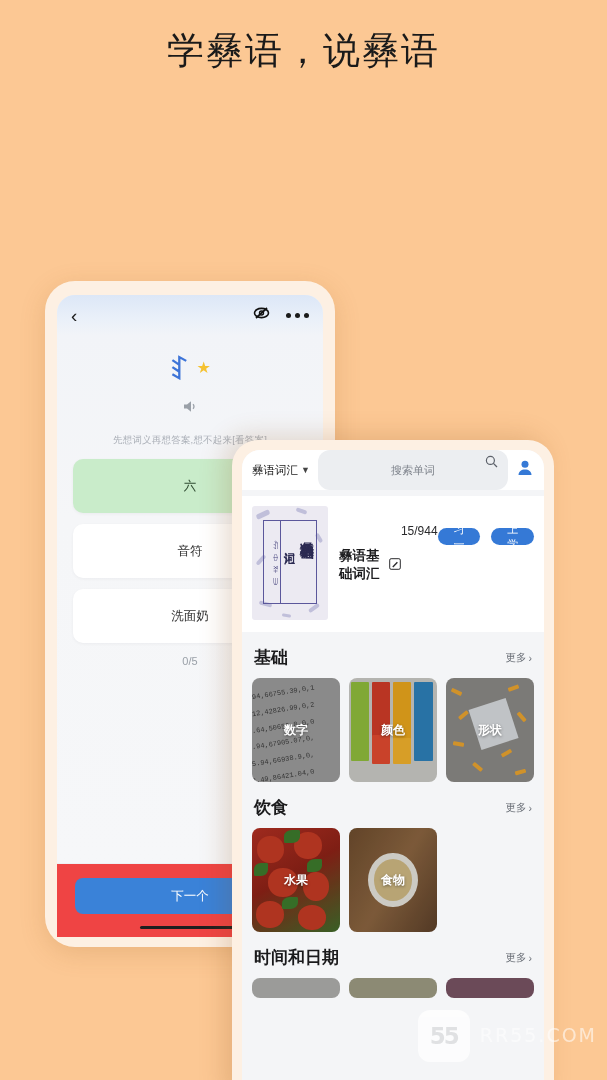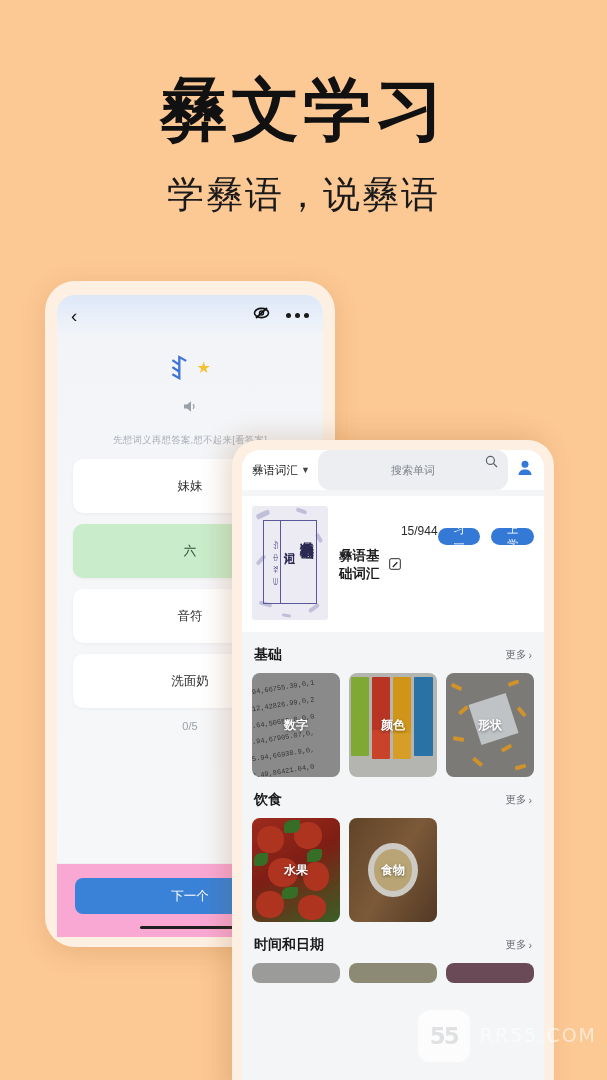--- a/index.html
+++ b/index.html
@@ -85,21 +85,21 @@
     background: #ffffff;
     display: flex; align-items: center; justify-content: center;
     font-size: 12.5px; color: #2e2e2e;
     box-shadow: 0 1px 3px rgba(60,70,90,0.06);
   }
   .pb-opt.correct { background: #c9ecca; color: #2e4a30; }
   .pb-count { margin-top: 12px; font-size: 11px; color: #9aa0a8; }
 
   .pb-footer {
     flex: 0 0 auto;
-    background: #f9a8d4;
+    background: #ef4444;
     padding: 14px 18px 8px 18px;
     border-top: 1px solid #eef0f3;
   }
   .pb-next {
     height: 36px; border-radius: 8px;
     background: #3a82d8; color: #ffffff;
     display: flex; align-items: center; justify-content: center;
     font-size: 12.5px;
     border: none; width: 100%;
   }
@@ -197,21 +197,21 @@
     background: #3579d6; color: #fff;
     font-size: 11px;
     display: flex; align-items: center; justify-content: center;
   }
 
   .pf-sections { background: #f4f5f7; padding: 0 10px; }
   .pf-sec-head {
     display: flex; align-items: center; justify-content: space-between;
     padding: 14px 2px 9px 2px;
   }
-  .pf-sec-title { font-size: 14px; font-weight: 700; color: #1a1a1c; }
+  .pf-sec-title { font-size: 17px; font-weight: 700; color: #1a1a1c; }
   .pf-more { font-size: 10.5px; color: #6b7078; display: flex; align-items: center; gap: 2px; }
   .pf-grid { display: grid; grid-template-columns: repeat(3, 1fr); gap: 9px; }
   .pf-tile {
     height: 104px; border-radius: 8px;
     position: relative; overflow: hidden;
     display: flex; align-items: center; justify-content: center;
   }
   .pf-tile .lbl {
     position: relative; z-index: 3;
     color: #ffffff; font-size: 12px; font-weight: 700;
@@ -250,21 +250,20 @@
   }
   .wm-logo-txt { font-size: 23px; font-weight: 700; color: #dfe0e2; letter-spacing: -2px; font-family: "DejaVu Sans", sans-serif; }
   .wm-text { display: flex; flex-direction: column; line-height: 1.05; }
   .wm-main { font-size: 33px; font-weight: 700; color: rgba(255,255,255,0.93); letter-spacing: 1px; }
   .wm-sub { font-size: 19px; color: rgba(255,255,255,0.62); letter-spacing: 2px; font-family: "DejaVu Sans", sans-serif; }
 </style>
 </head>
 <body>
 
 <div class="hero">
-  <div class="hero-title">彝文学习</div>
   <div class="hero-sub">学彝语，说彝语</div>
 </div>
 
 <div class="phone-back">
   <div class="pf-screen pb-screen">
 
     <div class="pb-nav">
       <span class="back">‹</span>
       <span class="spacer"></span>
       <span class="eye">
@@ -288,23 +287,20 @@
       </div>
       <span class="pb-speaker">
         <svg width="17" height="15" viewBox="0 0 17 15">
           <path d="M2 5.5h3l4-3.2v10.4l-4-3.2H2z" fill="#9aa0a8"></path>
           <path d="M11 5.2a3.2 3.2 0 0 1 0 4.6" fill="none" stroke="#9aa0a8" stroke-width="1.3"></path>
         </svg>
       </span>
       <div class="pb-hint">先想词义再想答案,想不起来[看答案]</div>
 
       <div class="pb-options">
-        <div class="pb-opt">
-            <span>妹妹</span>
-          </div>
         <div class="pb-opt correct">
             <span>六</span>
           </div>
         <div class="pb-opt">
             <span>音符</span>
           </div>
         <div class="pb-opt">
             <span>洗面奶</span>
           </div>
       </div>

